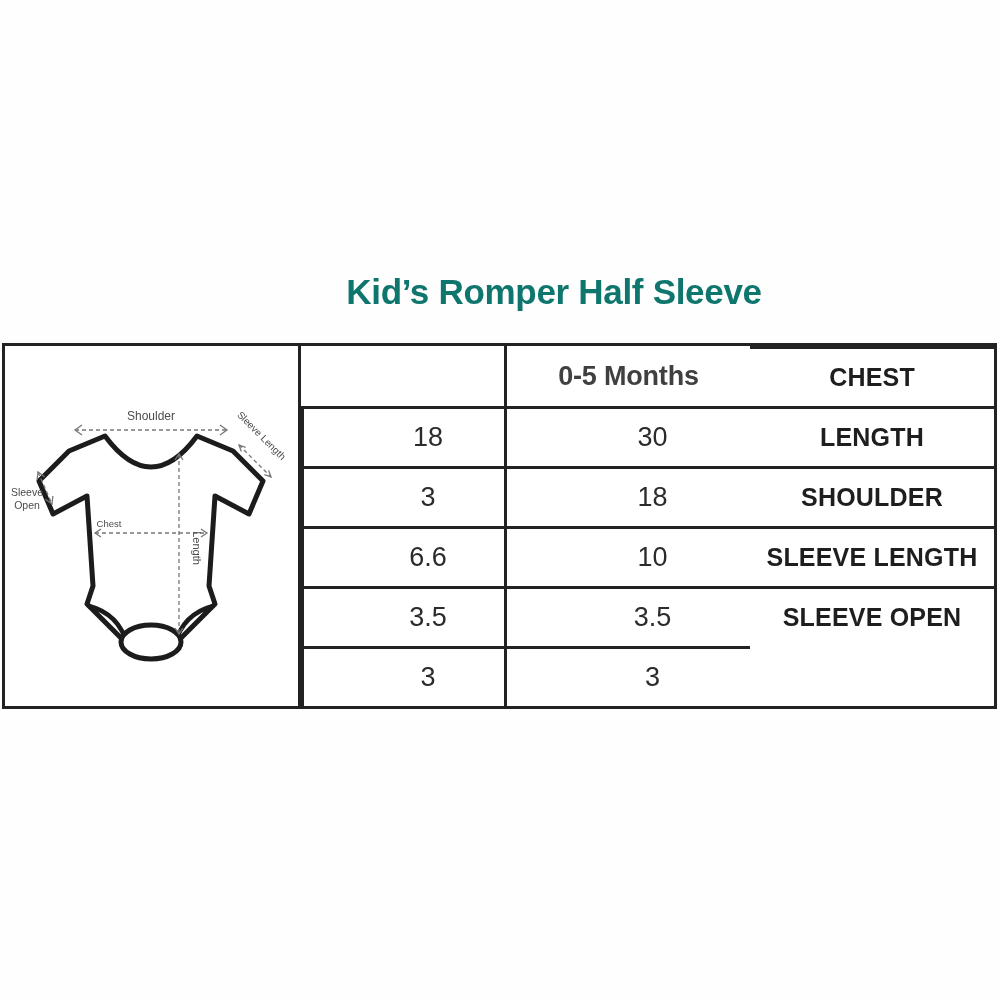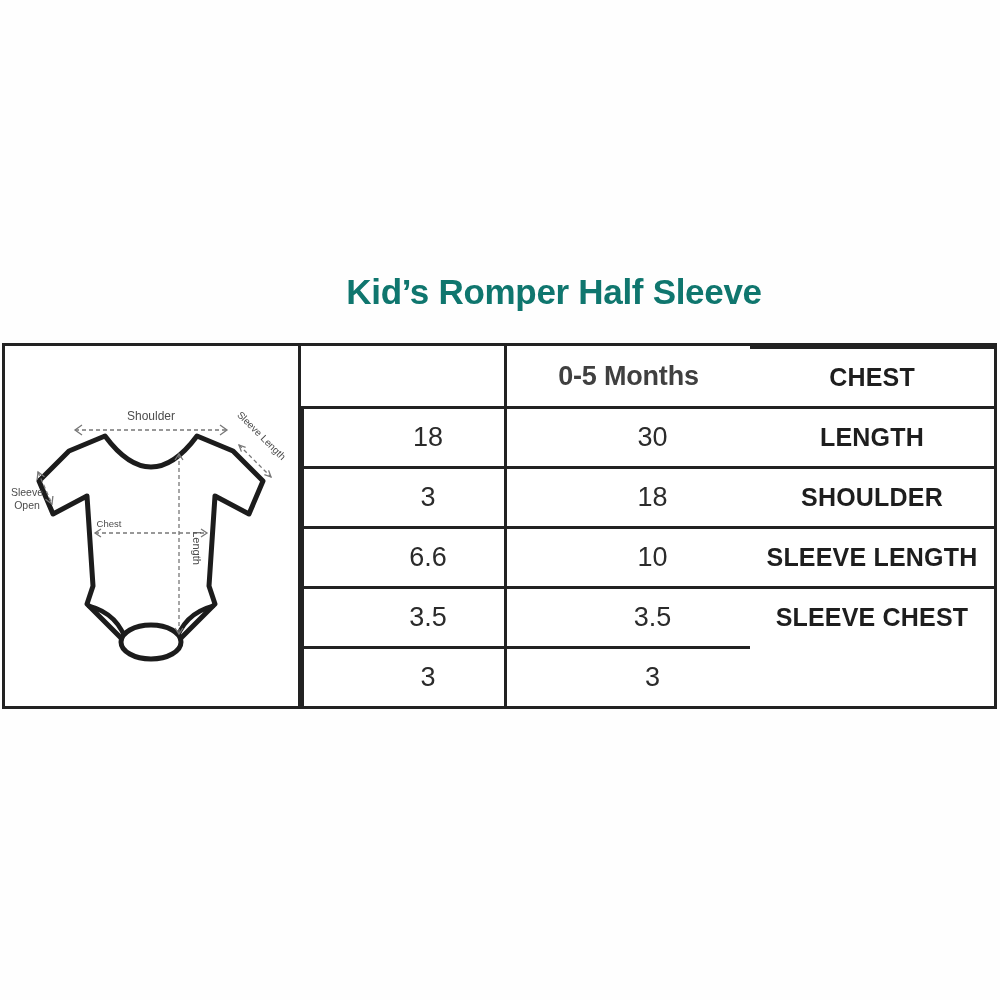--- a/index.html
+++ b/index.html
@@ -107,18 +107,18 @@
     <div class="cell val bl bt">18</div>
 
     <div class="cell rowlabel bt">SHOULDER</div>
     <div class="cell val bl bt">6.6</div>
     <div class="cell val bl bt">10</div>
 
     <div class="cell rowlabel bt">SLEEVE LENGTH</div>
     <div class="cell val bl bt">3.5</div>
     <div class="cell val bl bt">3.5</div>
 
-    <div class="cell rowlabel bt">SLEEVE CHEST</div>
+    <div class="cell rowlabel bt">SLEEVE OPEN</div>
     <div class="cell val bl bt">3</div>
     <div class="cell val bl bt">3</div>
 
   </div>
 </div>
 
 </body></html>

